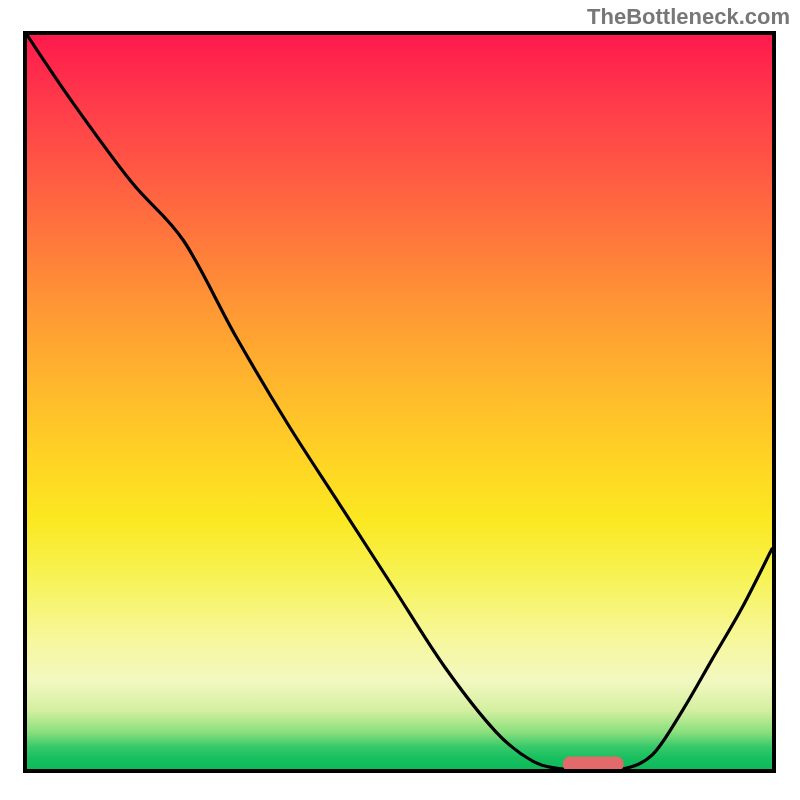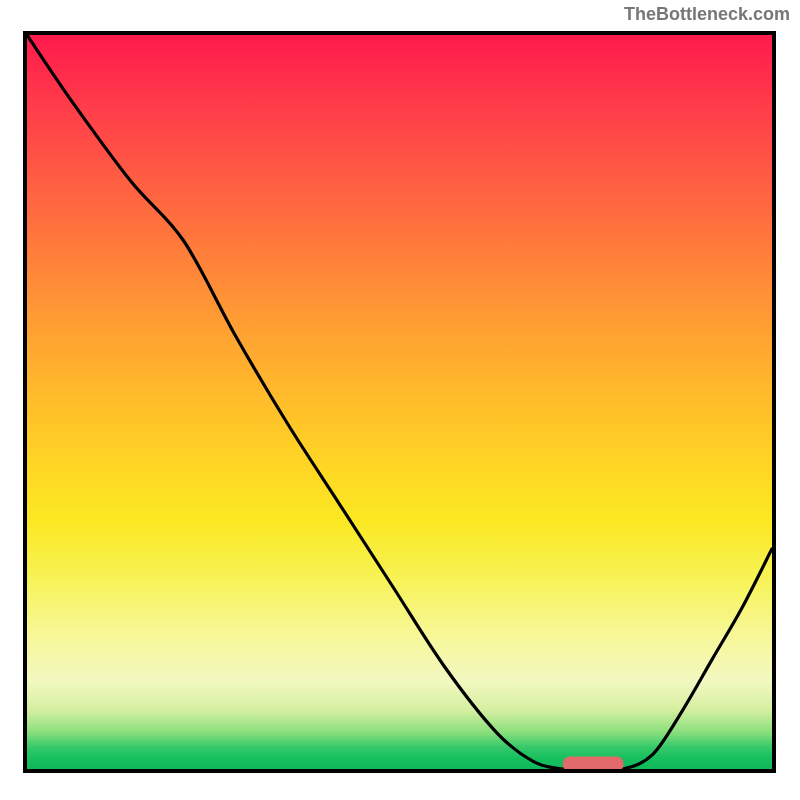--- a/index.html
+++ b/index.html
@@ -14,21 +14,21 @@
   .stage {
     position: relative;
     width: 800px;
     height: 800px;
   }
   
   .watermark {
     position: absolute;
     top: 4px;
     right: 10px;
-    font-size: 18px;
+    font-size: 22px;
     font-weight: 600;
     color: #777777;
     letter-spacing: 0px;
     user-select: none;
   }
   
   .plot-frame {
     position: absolute;
     left: 23px;
     top: 31px;

